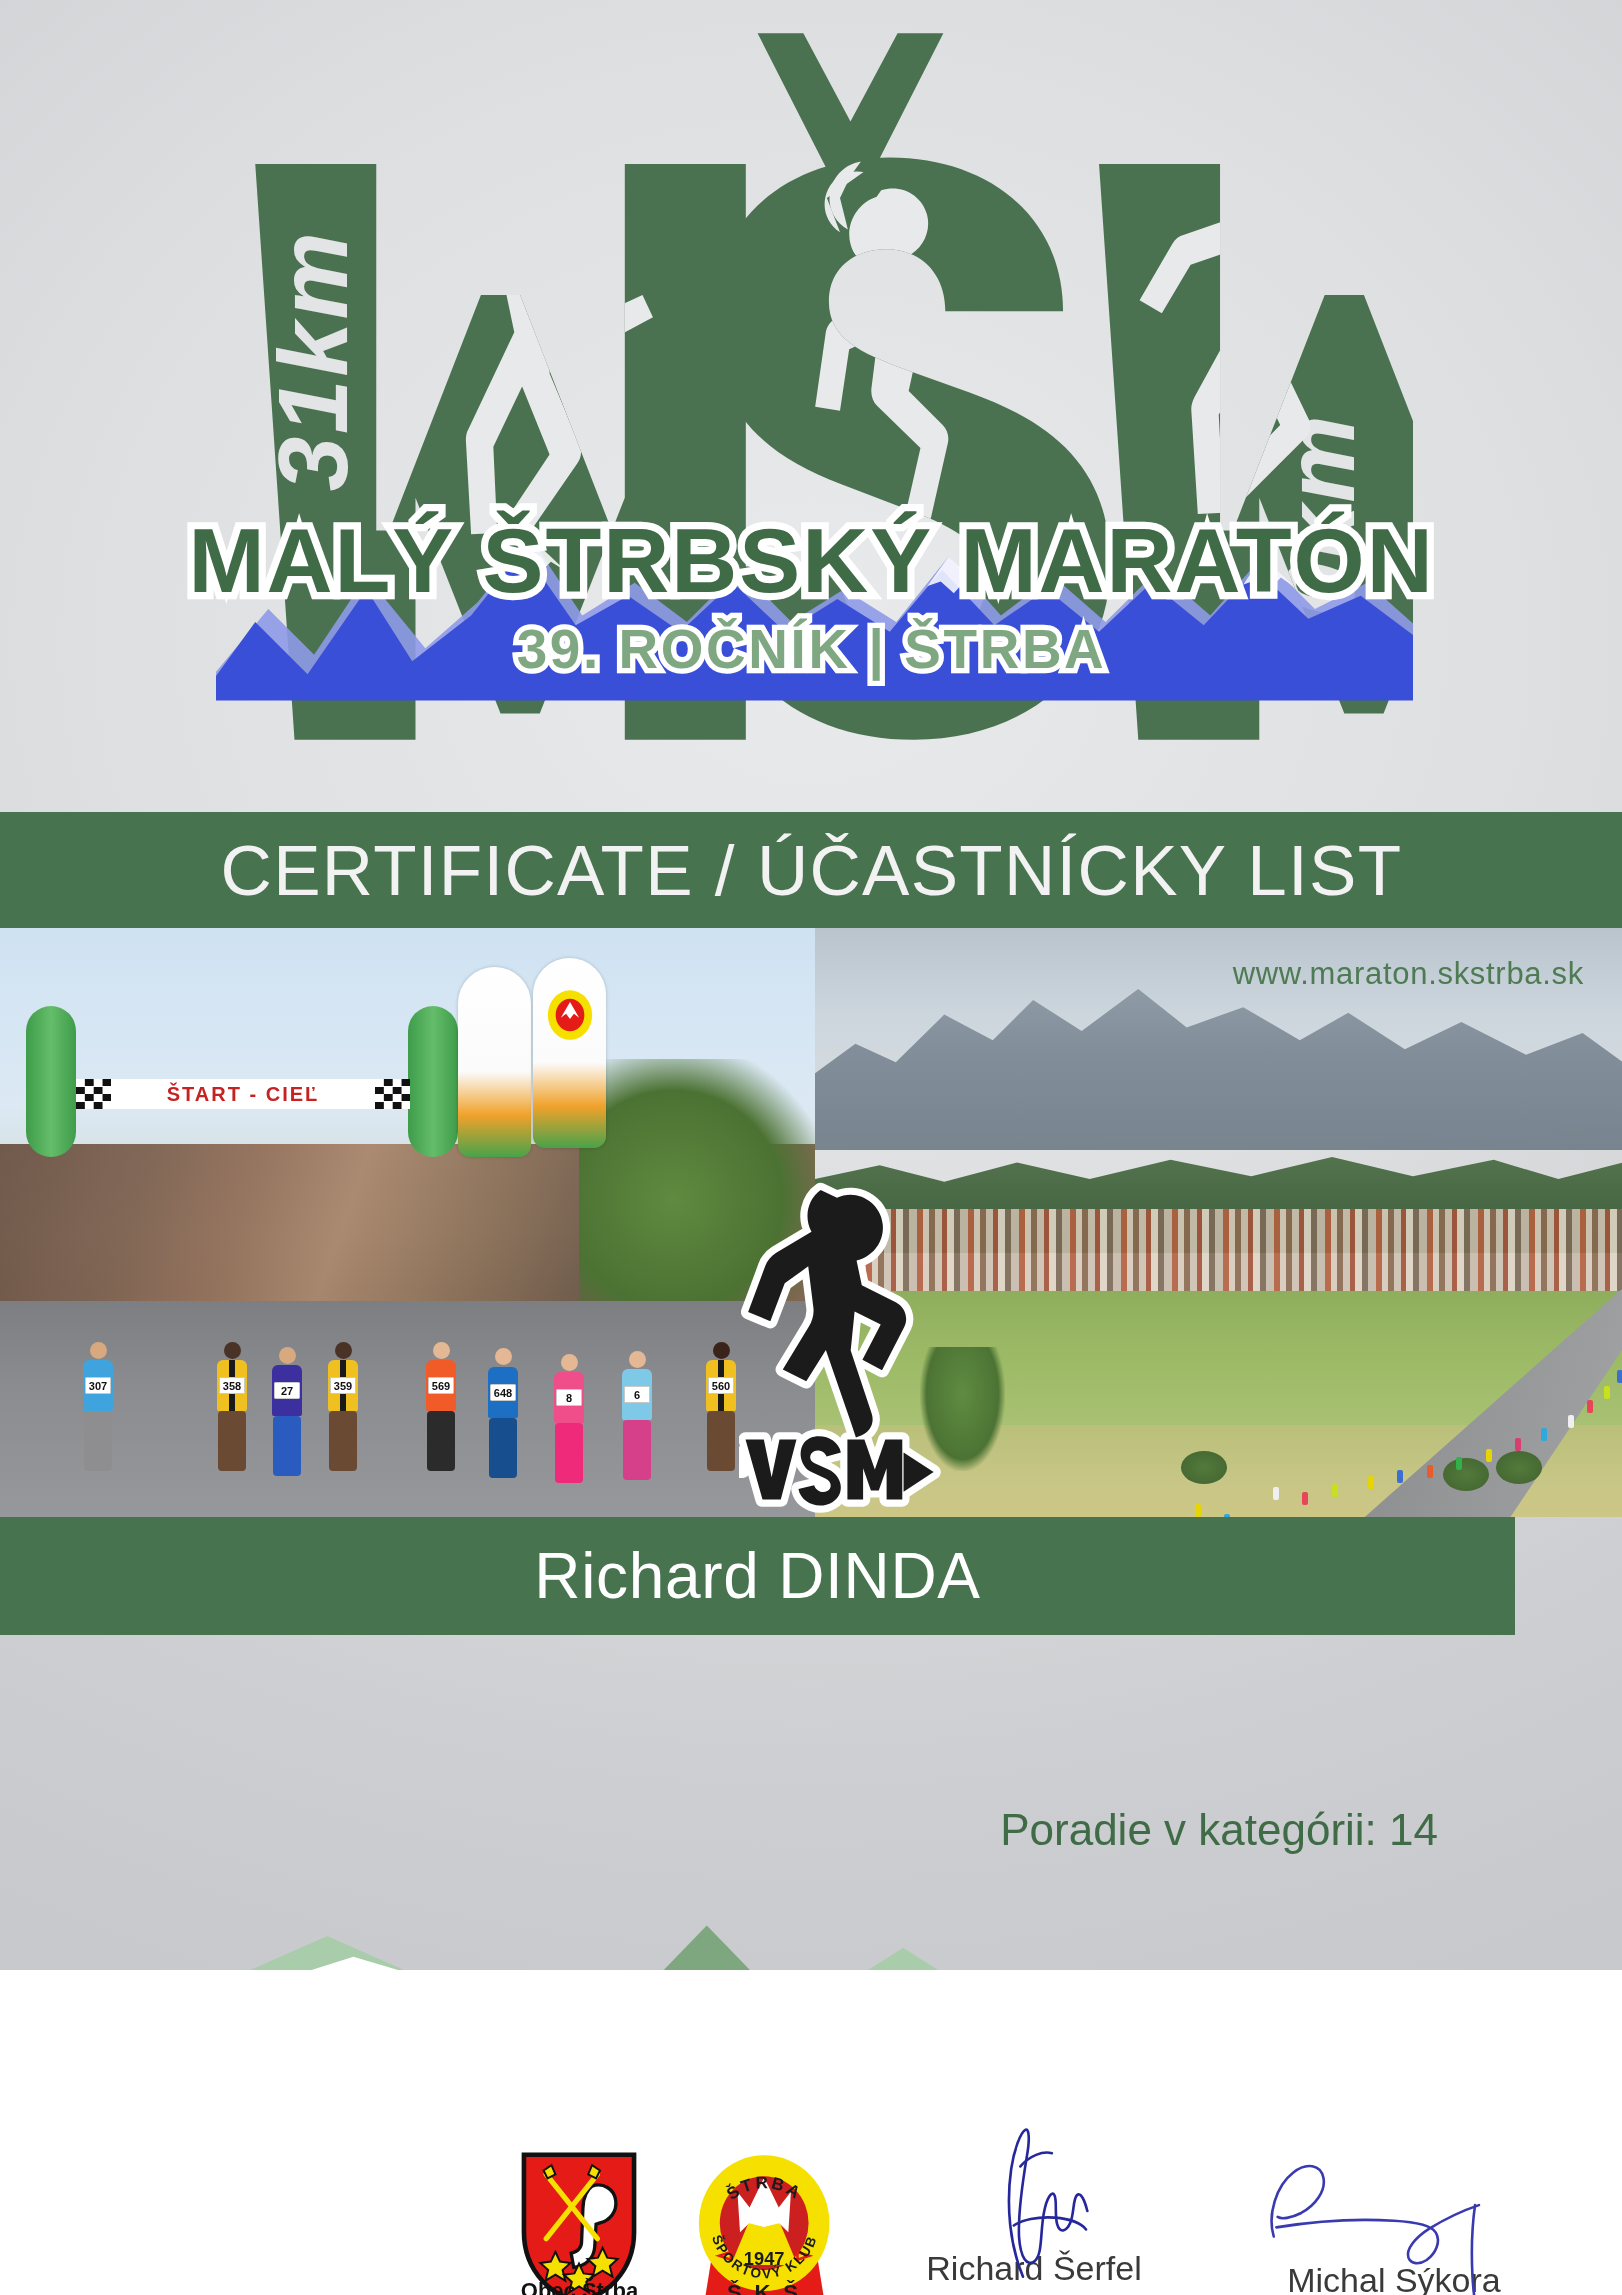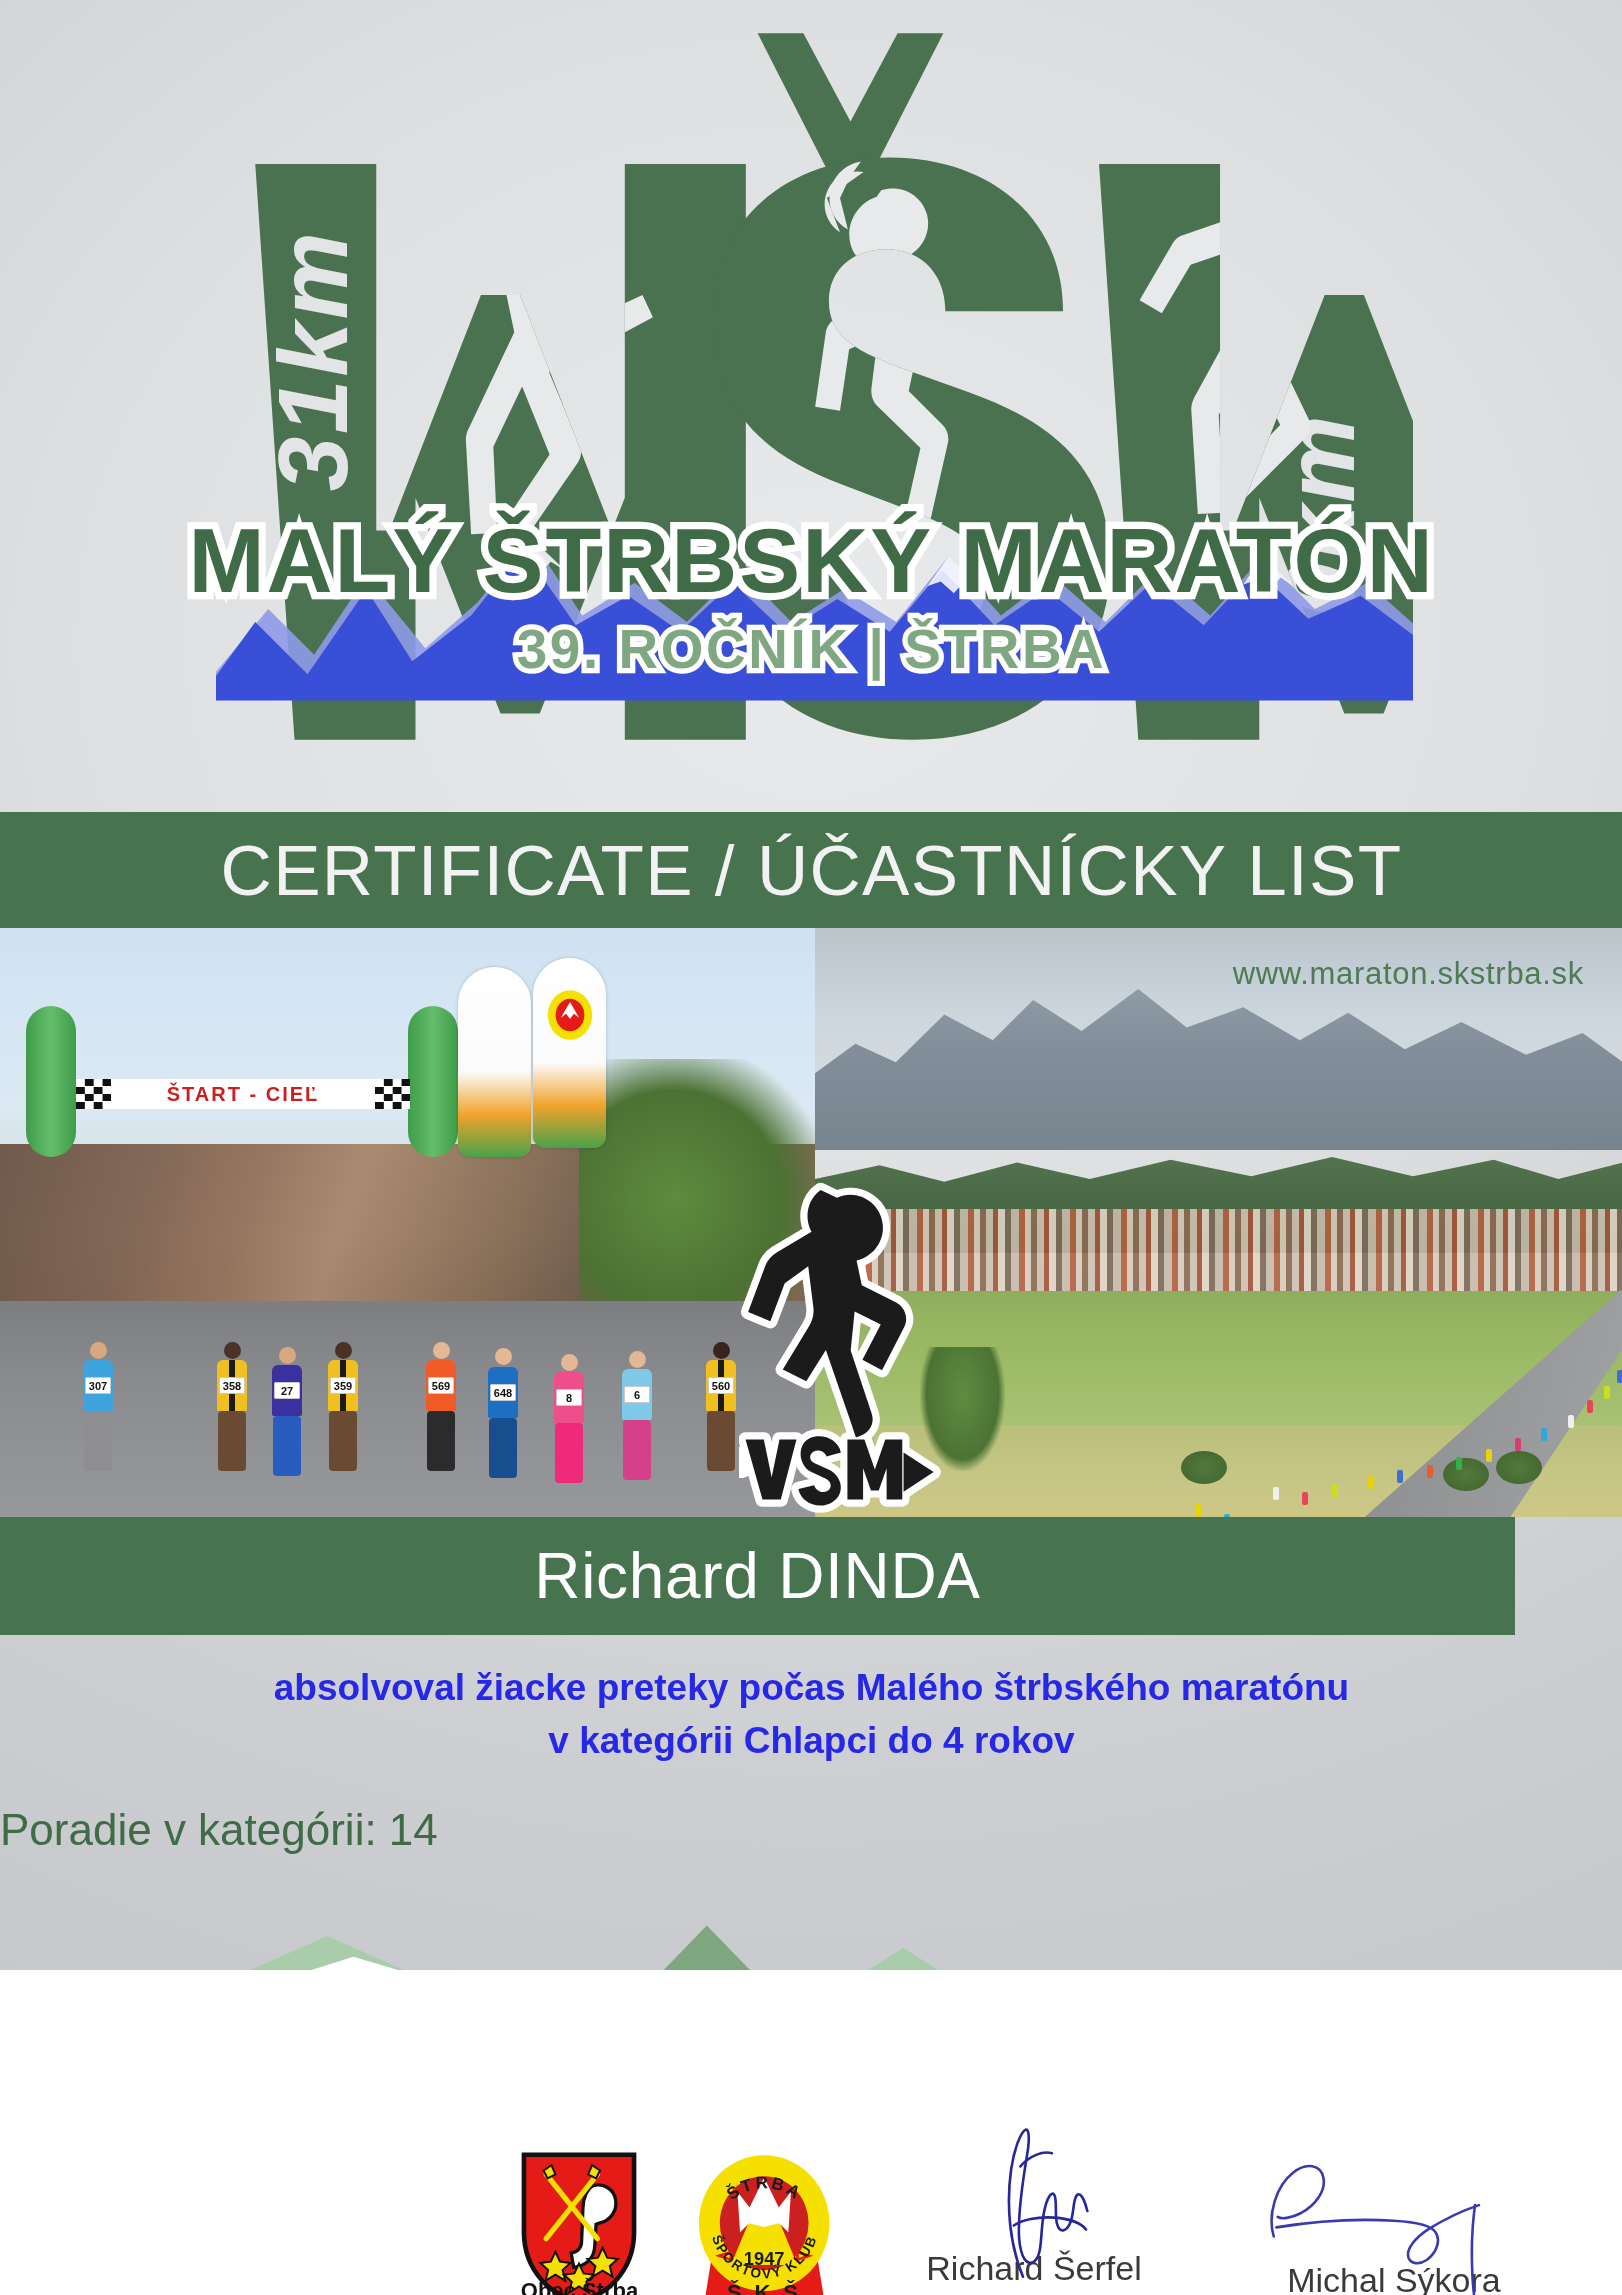--- a/index.html
+++ b/index.html
@@ -178,21 +178,21 @@
   #name-band .n { color:#ffffff; font-size:64px; font-weight:400; letter-spacing:0.7px; }
 
   
   #desc {
     position:absolute; left:0; top:1662px; width:1623px; text-align:center;
     color:#2727e8; font-size:37px; line-height:1.42; font-weight:700;
   }
   #results {
     position:absolute; left:0; top:1805px; width:1438px;
     display:flex; justify-content:flex-end; gap:183px;
-    color:#3f6b46; font-size:44px; font-weight:400;flex-direction:column;
+    color:#3f6b46; font-size:44px; font-weight:400;
   }
 
   
   #mountains { position:absolute; left:0; top:1885px; width:1623px; height:196px; }
 
   
   #footer-white { position:absolute; left:0; top:1970px; width:1623px; height:326px; background:#ffffff; z-index:1; }
   #footer { position:absolute; left:0; top:1970px; width:1623px; height:326px; z-index:3; }
 
   .fdate {
@@ -417,24 +417,20 @@
       <path d="M108,398 c20,-8 44,2 48,22 l-22,6 c-3,-8 -12,-11 -19,-8 c-8,4 -8,14 0,18 l22,10 c22,10 26,38 6,50 c-20,12 -48,2 -52,-20 l24,-6 c3,9 13,13 20,9 c8,-4 7,-15 -2,-19 l-22,-10 c-20,-10 -23,-42 -3,-52 z"></path>
       <path d="M166,400 l26,0 l16,46 l16,-46 l26,0 l0,92 l-24,0 l0,-48 l-12,34 l-12,0 l-12,-34 l0,48 l-24,0 z"></path>
       <path d="M252,420 l46,30 l-46,30 z"></path>
     </g>
   </svg>
 
   <div id="name-band">
     <div class="n">Richard DINDA</div>
   </div>
 
-  <div id="desc">
-    <div>absolvoval žiacke preteky počas Malého štrbského maratónu</div>
-    <div>v kategórii Chlapci do 4 rokov</div>
-  </div>
 
   <div id="results">
     <div>Poradie v kategórii: 14</div>
   </div>
 
   <svg id="mountains" viewBox="0 0 2480 300" preserveAspectRatio="none">
     <polygon points="-40,300 10,200 120,300" fill="#7ea67f"></polygon>
     <polygon points="850,300 1080,62 1310,300" fill="#7ea67f"></polygon>
     <polygon points="1500,300 1900,140 2300,300" fill="#7ea67f"></polygon>
     <polygon points="0,300 500,78 1000,300" fill="#a9cdab"></polygon>

